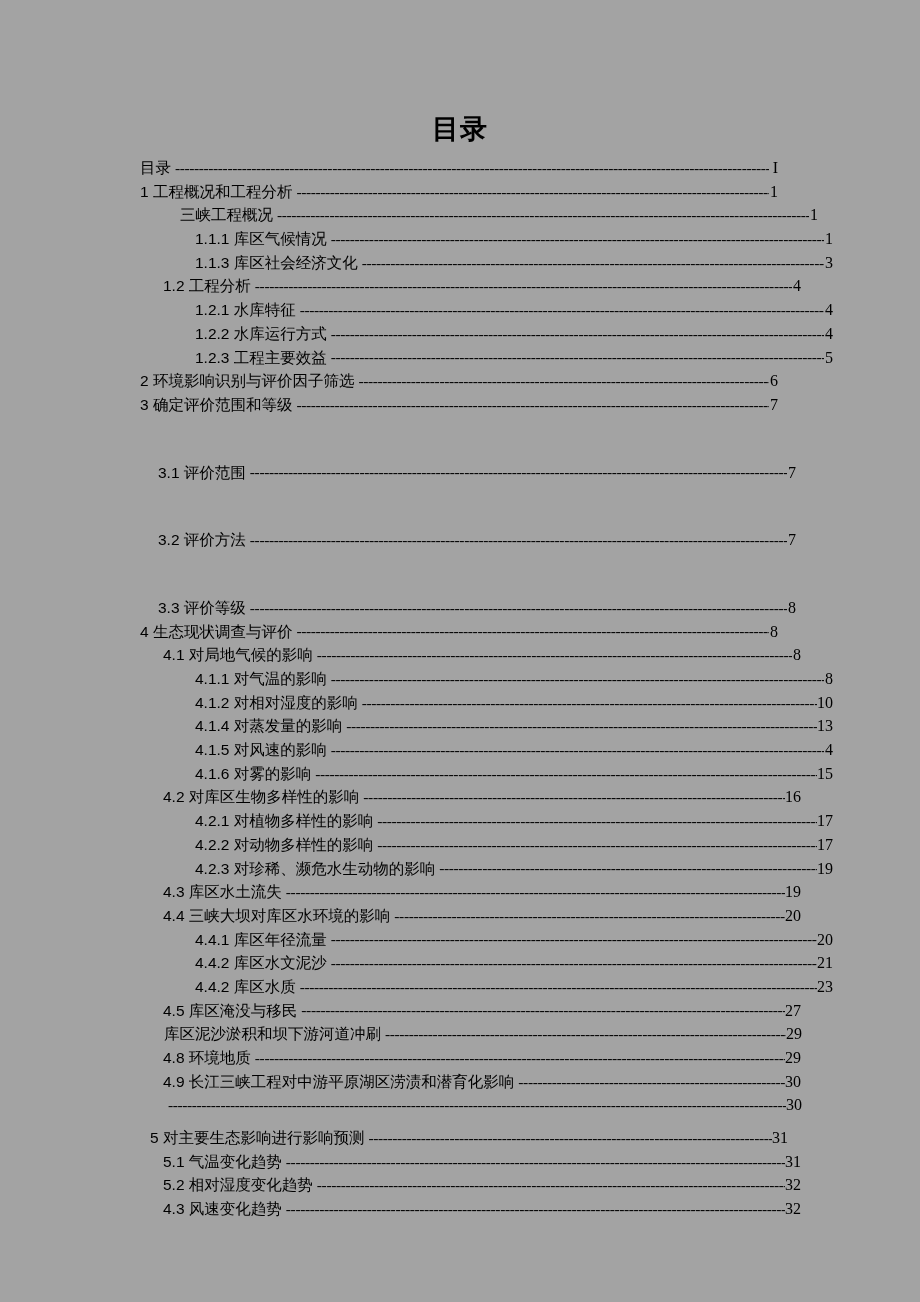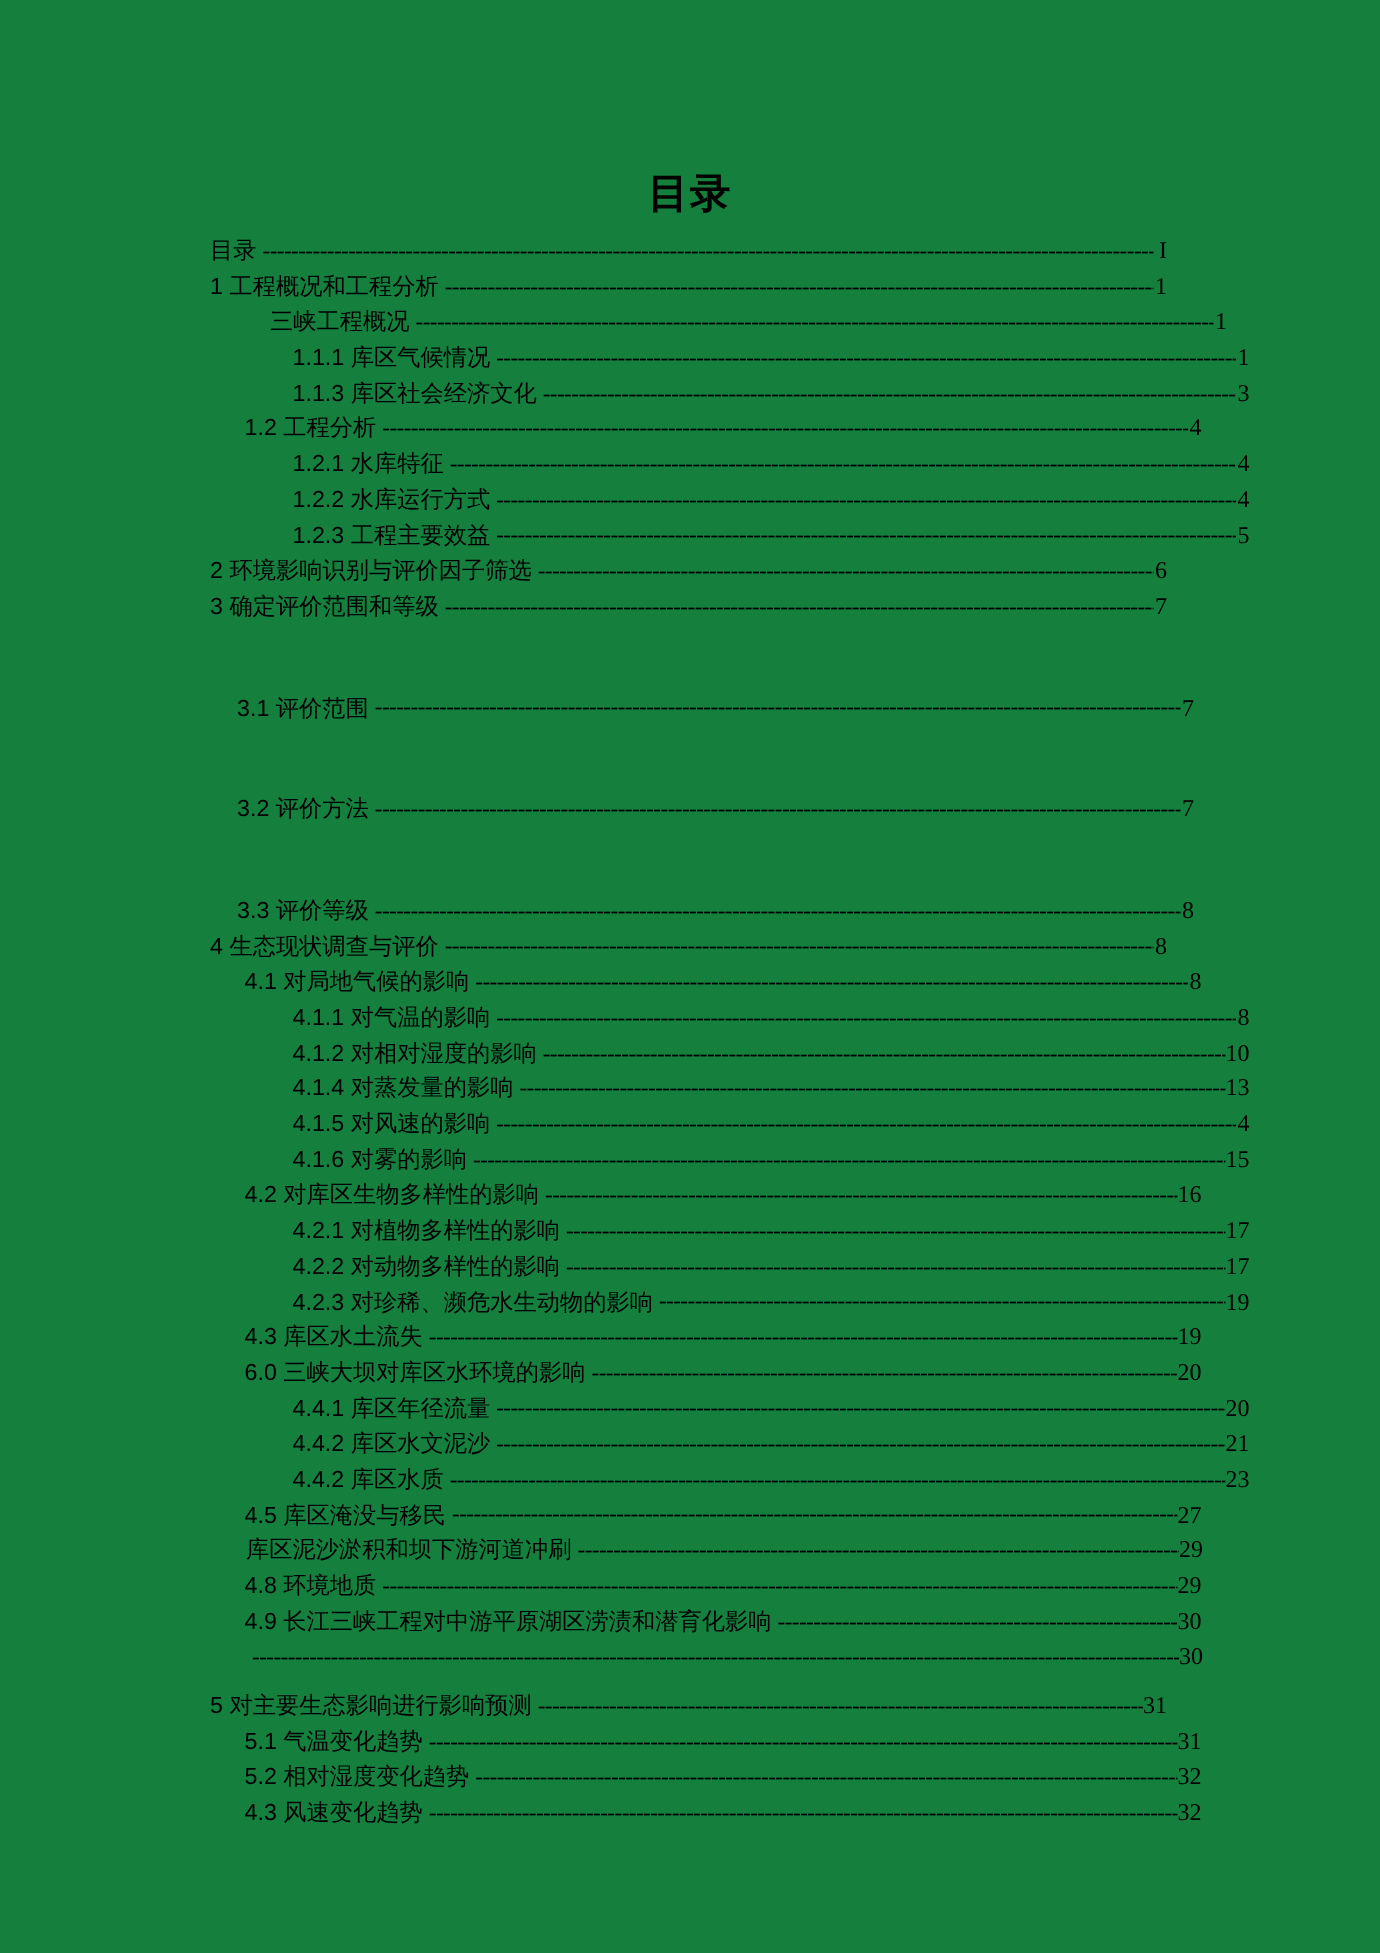--- a/index.html
+++ b/index.html
@@ -11,21 +11,21 @@
   body {
     font-family: "Liberation Sans", "DejaVu Sans", sans-serif;
     color: #000000;
     -webkit-font-smoothing: none;
   }
   .page {
     position: relative;
     width: 920px;
     height: 1302px;
     margin: 0 auto;
-    background: #15803d;
+    background: #a3a3a3;
     overflow: hidden;
     box-sizing: border-box;
   }
 
   
   .toc-title {
     position: absolute;
     top: 112px;
     left: 0;
     width: 920px;
@@ -91,21 +91,21 @@
   .page-num {
     flex: 0 0 auto;
     font-family: "Liberation Serif", "DejaVu Serif", serif;
     font-size: 16px;
     text-align: right;
     min-width: 9px;
     padding-left: 0px;
   }
 
   
-  .gap-before { margin-top: 9px; }
+  .gap-before { margin-top: 9px; margin-left: 10px; }
 </style>
 </head>
 <body>
 
 <div class="page">
 
   <div class="toc-title">目录</div>
 
   <div class="toc-list" id="toc-list">
       <div class="toc-entry lv1">
@@ -232,21 +232,21 @@
         <span class="entry-text">4.2.3  对珍稀、濒危水生动物的影响</span>
         <span class="leader"></span>
         <span class="page-num">19</span>
       </div>
       <div class="toc-entry lv2">
         <span class="entry-text">4.3  库区水土流失</span>
         <span class="leader"></span>
         <span class="page-num">19</span>
       </div>
       <div class="toc-entry lv2">
-        <span class="entry-text">6.0  三峡大坝对库区水环境的影响</span>
+        <span class="entry-text">4.4  三峡大坝对库区水环境的影响</span>
         <span class="leader"></span>
         <span class="page-num">20</span>
       </div>
       <div class="toc-entry lv3">
         <span class="entry-text">4.4.1  库区年径流量</span>
         <span class="leader"></span>
         <span class="page-num">20</span>
       </div>
       <div class="toc-entry lv3">
         <span class="entry-text">4.4.2  库区水文泥沙</span>

